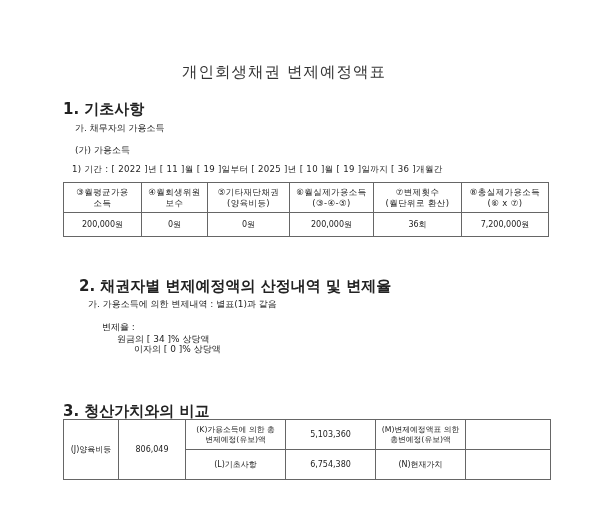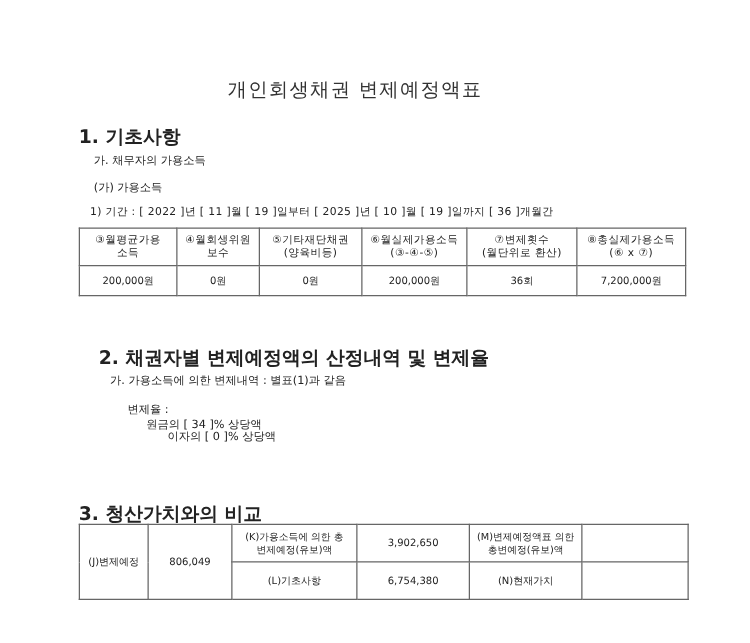--- a/index.html
+++ b/index.html
@@ -77,25 +77,25 @@
   <colgroup>
     <col style="width:55px">
       <col style="width:67px">
       <col style="width:100px">
     <col style="width:90px">
       <col style="width:90px">
       <col style="width:85px">
   </colgroup>
   <tbody>
       <tr>
-    <td rowspan="2">(J)변제예정</td>
+    <td rowspan="2">(J)양육비등</td>
     <td rowspan="2">806,049</td>
     <td class="pre" style="font-size:7.8px;line-height:10px;">(K)가용소득에 의한 총
 변제예정(유보)액</td>
-    <td>3,902,650</td>
+    <td>5,103,360</td>
     <td class="pre" style="font-size:7.8px;line-height:10px;">(M)변제예정액표 의한
 총변예정(유보)액</td>
     <td></td>
   </tr>
   <tr>
     <td>(L)기초사항</td>
     <td>6,754,380</td>
     <td>(N)현재가치</td>
     <td></td>
   </tr>

